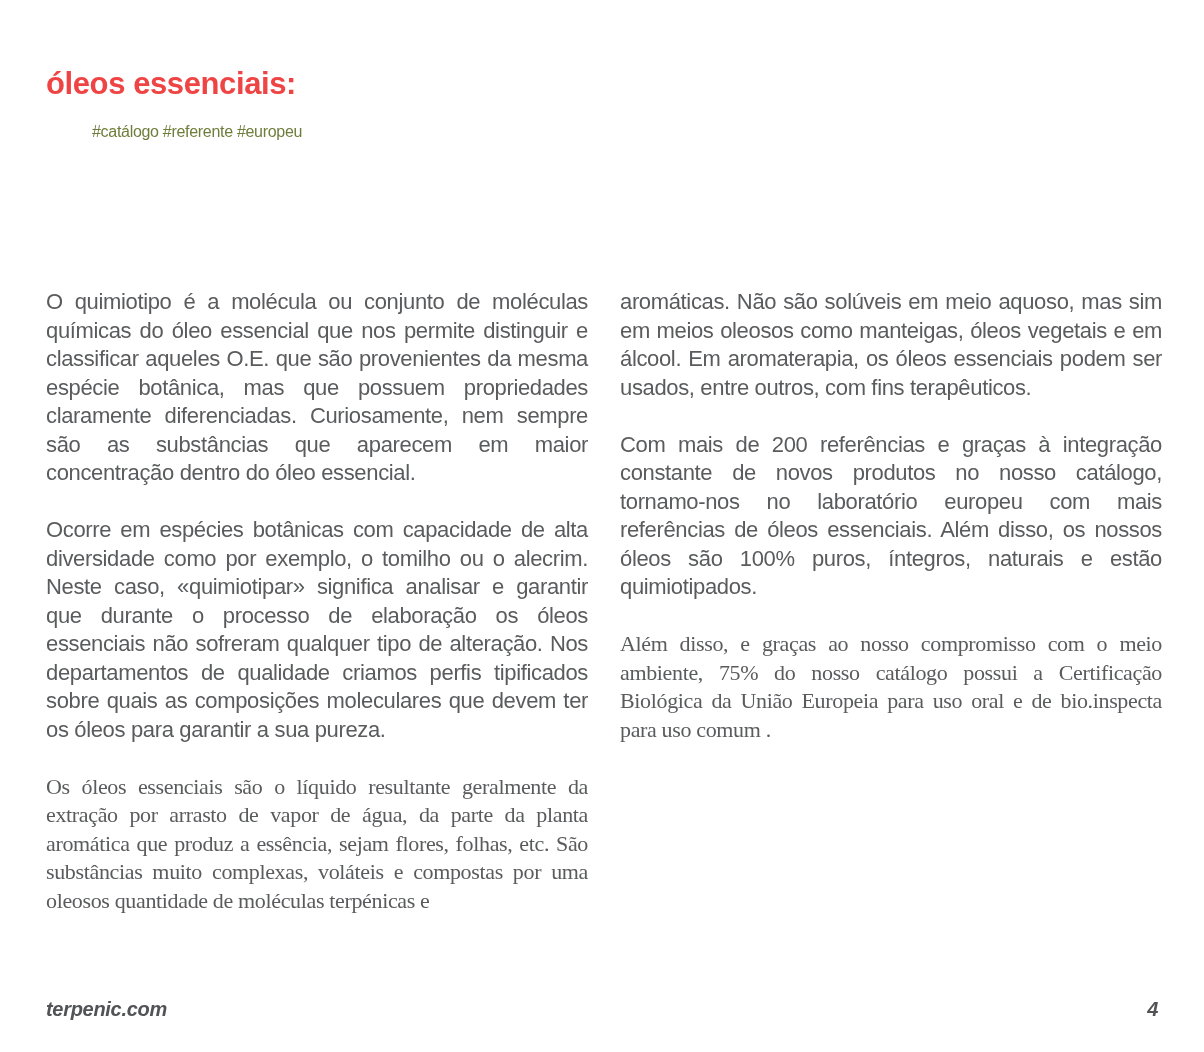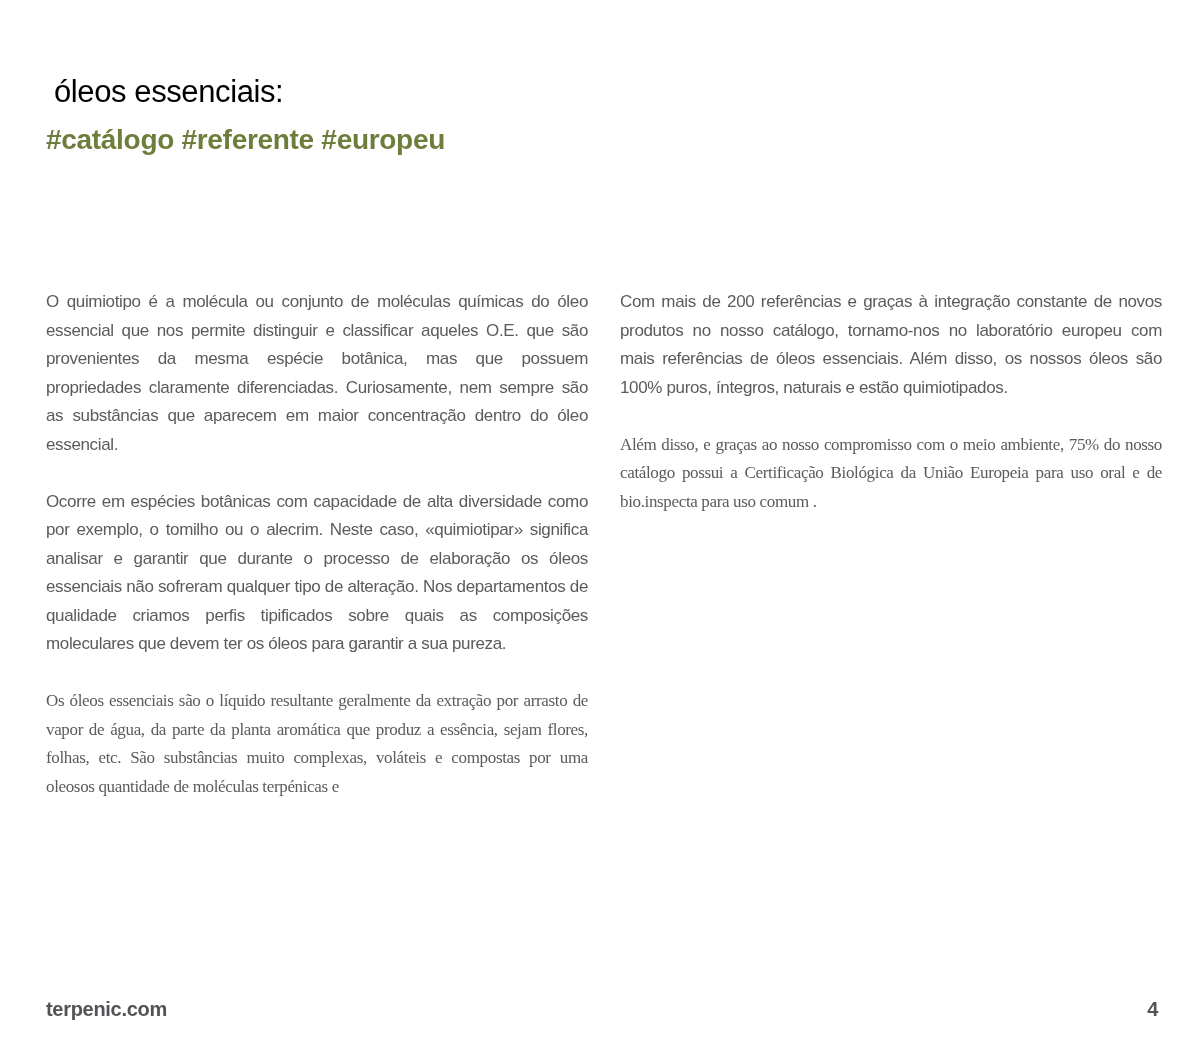--- a/index.html
+++ b/index.html
@@ -18,53 +18,54 @@
   }
 
   
   .header {
     position: absolute;
     left: 46px;
     top: 60px;
     right: 42px;
   }
   .title {
-    margin: 8px;
+    margin: 0;
     font-size: 31px;
     line-height: 47px;
-    font-weight: normal;
-    color: #000000;
+    font-weight: bold;
+    color: #ef4444;
     letter-spacing: -0.4px;
   }
   .title .title-line { display: block; }
   .hashtags {
     margin-top: 10px;
-    font-size: 28px;
+    font-size: 16px;
     line-height: 30px;
-    font-weight: bold;
+    font-weight: normal;
     color: #6e7d3b;
     letter-spacing: -0.3px;
+    margin-left: 46px;
   }
 
   
   .columns {
     position: absolute;
     left: 46px;
     top: 288px;
     width: 1116px;
     display: flex;
     gap: 32px;
   }
   .col {
     width: 542px;
     flex: 0 0 542px;
   }
   .para {
     margin: 0 0 28.5px 0;
-    font-size: 17px;
+    font-size: 22px;
     line-height: 28.5px;
     color: #5a5b5d;
     text-align: justify;
     letter-spacing: -0.35px;
   }
   .para.extra-gap {
     margin-top: 28.5px;
     font-family: Liberation Serif, serif;
   }
 
@@ -75,20 +76,21 @@
     right: 46px;
     bottom: 32px;
     display: flex;
     justify-content: space-between;
     align-items: baseline;
     font-size: 20px;
     line-height: 22px;
     font-weight: bold;
     color: #525356;
     letter-spacing: -0.3px;
+    font-style: italic;
   }
 </style>
 </head>
 <body>
 
 <div class="page">
 
   <header class="header">
     <h1 class="title">
       <span class="title-line">óleos essenciais:</span>
@@ -96,20 +98,21 @@
     <div class="hashtags">#catálogo #referente #europeu</div>
   </header>
 
   <main class="columns">
     <div class="col">
       <p class="para">O quimiotipo é a molécula ou conjunto de moléculas químicas do óleo essencial que nos permite distinguir e classificar aqueles O.E. que são provenientes da mesma espécie botânica, mas que possuem propriedades claramente diferenciadas. Curiosamente, nem sempre são as substâncias que aparecem em maior concentração dentro do óleo essencial.</p>
       <p class="para">Ocorre em espécies botânicas com capacidade de alta diversidade como por exemplo, o tomilho ou o alecrim. Neste caso, «quimiotipar» significa analisar e garantir que durante o processo de elaboração os óleos essenciais não sofreram qualquer tipo de alteração. Nos departamentos de qualidade criamos perfis tipificados sobre quais as composições moleculares que devem ter os óleos para garantir a sua pureza.</p>
       <p class="para extra-gap">Os óleos essenciais são o líquido resultante geralmente da extração por arrasto de vapor de água, da parte da planta aromática que produz a essência, sejam flores, folhas, etc. São substâncias muito complexas, voláteis e compostas por uma oleosos quantidade de moléculas terpénicas e</p>
     </div>
     <div class="col">
+      <p class="para">aromáticas. Não são solúveis em meio aquoso, mas sim em meios oleosos como manteigas, óleos vegetais e em álcool. Em aromaterapia, os óleos essenciais podem ser usados, entre outros, com fins terapêuticos.</p>
       <p class="para">Com mais de 200 referências e graças à integração constante de novos produtos no nosso catálogo, tornamo-nos no laboratório europeu com mais referências de óleos essenciais. Além disso, os nossos óleos são 100% puros, íntegros, naturais e estão quimiotipados.</p>
       <p class="para extra-gap">Além disso, e graças ao nosso compromisso com o meio ambiente, 75% do nosso catálogo possui a Certificação Biológica da União Europeia para uso oral e de bio.inspecta para uso comum .</p>
     </div>
   </main>
 
   <footer class="footer">
     <span>terpenic.com</span>
     <span>4</span>
   </footer>
 

